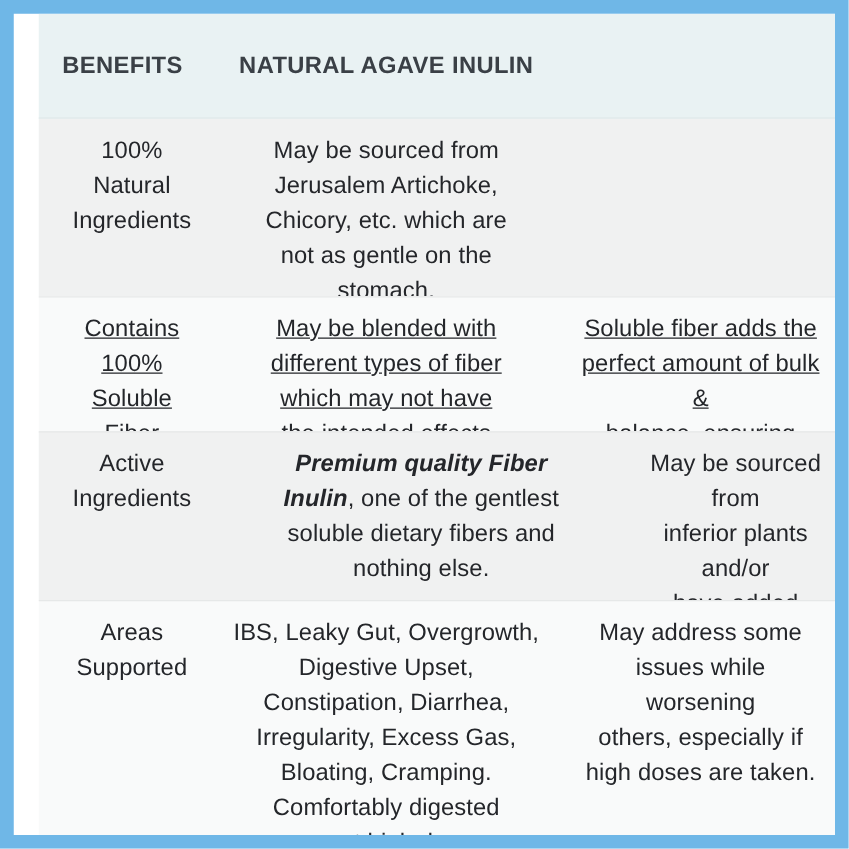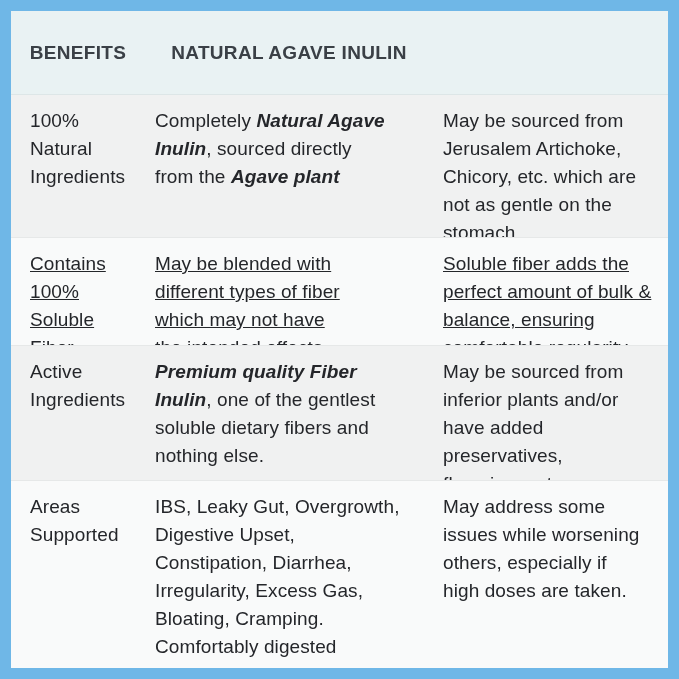--- a/index.html
+++ b/index.html
@@ -13,47 +13,48 @@
   }
   *{margin:0;padding:0;box-sizing:border-box;}
   html,body{width:679px;height:679px;}
   body{font-family:"Liberation Sans","DejaVu Sans",sans-serif;background:#fff;}
   .board{
     width:679px;height:679px;
     border:11px solid var(--border-color);
     display:flex;flex-direction:column;
     background:#fff;
     overflow:hidden;
+    padding-left:20px;
   }
   .grid-row{
     display:grid;
     grid-template-columns:134px 288px 1fr;
     flex:0 0 auto;
   }
   .header-row{
     height:84px;
     background:var(--header-bg);
     align-items:center;
     border-bottom:1px solid #dde6e7;
   }
   .header-cell{
     text-align:center;
     font-weight:700;
     font-size:19px;
     letter-spacing:0.3px;
     color:var(--header-text);
     white-space:pre-line;
   }
-  .data-row{color:var(--body-text);}
+  .data-row{color:var(--body-text);text-align:center;}
   .data-row.odd{background:var(--row-odd-bg);}
   .data-row.even{background:var(--row-even-bg);}
   .data-row + .data-row{border-top:1px solid var(--divider);}
   .r1{height:142px;}
   .r2{height:108px;text-decoration:underline;}
-  .r3{height:135px;}
+  .r3{height:135px;gap:28px;}
   .r4{flex:1 1 auto;}
   .cell{
     font-size:19px;
     line-height:28px;
     letter-spacing:0.1px;
     white-space:pre-line;
     padding:12px 10px 0 10px;
     overflow:hidden;
   }
   .cell.benefit{padding-left:19px;padding-right:4px;}
@@ -66,23 +67,20 @@
 
   <div class="grid-row header-row">
     <div class="header-cell">BENEFITS</div>
     <div class="header-cell">NATURAL AGAVE INULIN</div>
   </div>
 
   <div class="grid-row data-row odd r1">
     <div class="cell benefit">100%
 Natural
 Ingredients</div>
-    <div class="cell natural"><span>Completely </span><span class="bi">Natural Agave
-Inulin</span><span>, sourced directly
-from the </span><span class="bi">Agave plant</span></div>
     <div class="cell other">May be sourced from
 Jerusalem Artichoke,
 Chicory, etc. which are
 not as gentle on the
 stomach.</div>
   </div>
 
   <div class="grid-row data-row even r2">
     <div class="cell benefit">Contains
 100% Soluble

